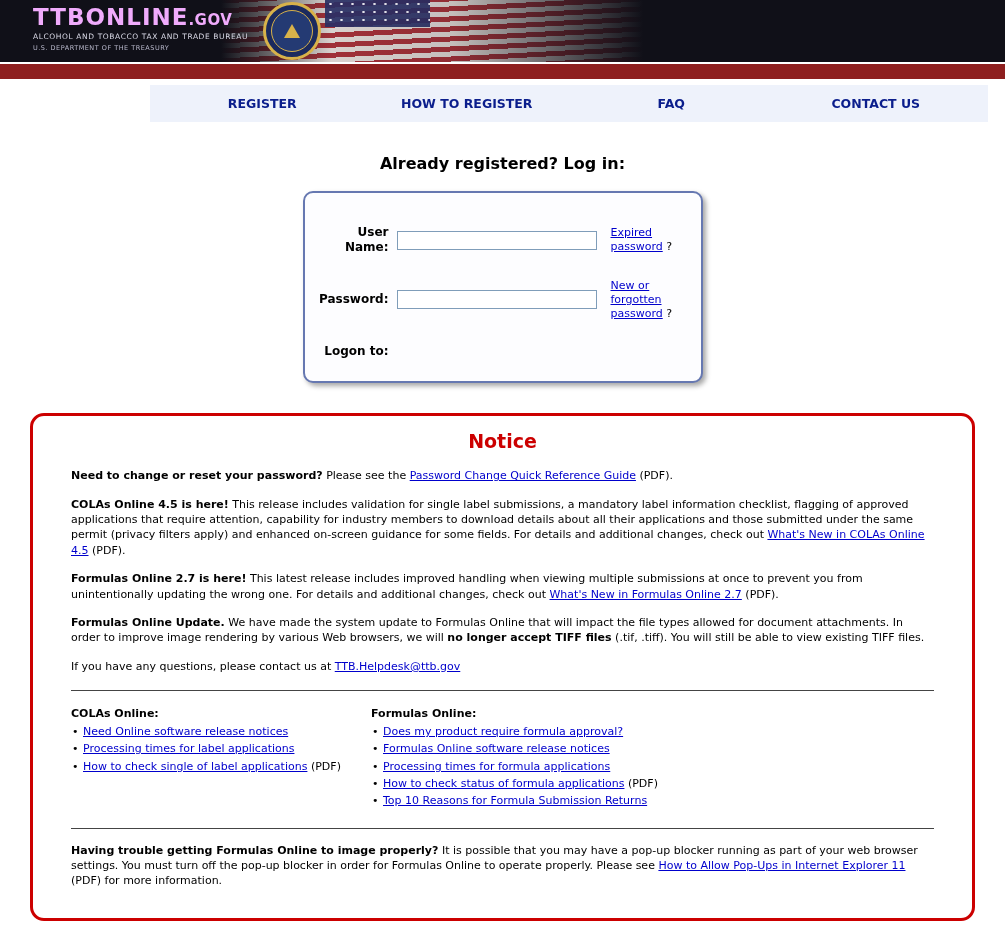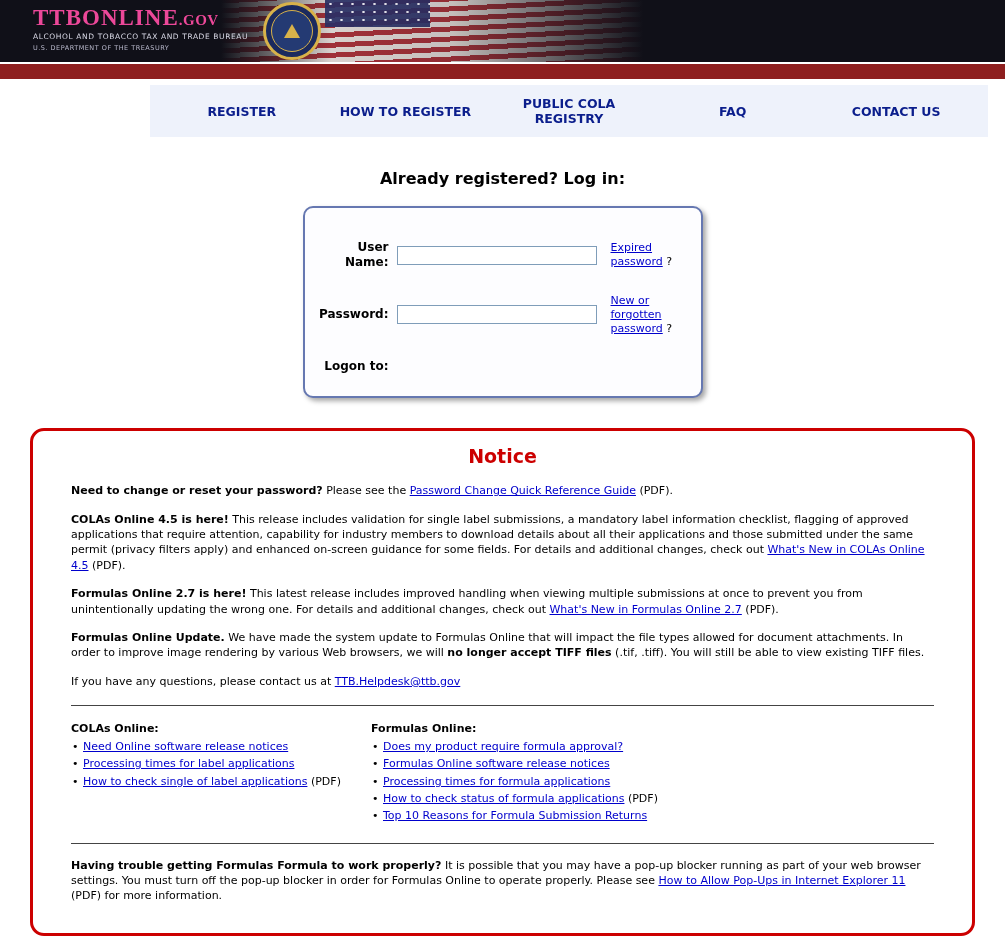--- a/index.html
+++ b/index.html
@@ -21,21 +21,21 @@
     position:absolute; left:325px; top:0; width:105px; height:27px; z-index:2;
     background-color:rgba(42,48,102,0.92);
     background-image:radial-gradient(#e8e8f0 1px, transparent 1.6px);
     background-size:11px 8px;
   }
   .flag-fade {
     position:absolute; inset:0; z-index:3;
     background:linear-gradient(90deg,#101018 0 22%,rgba(16,16,24,0) 33%,rgba(16,16,24,0.1) 45%,#101018 64%);
   }
   .brand { position:absolute; left:33px; top:6px; z-index:5; }
-  .brand-title { color:#ec4899; font-weight:bold; font-size:23px; letter-spacing:1px; line-height:1;font-family:Liberation Serif, serif; }
+  .brand-title { color:#f0abfc; font-weight:bold; font-size:23px; letter-spacing:1px; line-height:1; }
   .brand-suffix { font-size:15px; letter-spacing:0.5px; }
   .brand-sub { color:#d9d9e6; font-size:7.5px; letter-spacing:0.6px; margin-top:3px; }
   .brand-dept { color:#b9b9cc; font-size:6.5px; letter-spacing:0.5px; margin-top:3px; }
   .seal {
     position:absolute; left:263px; top:2px; z-index:6;
     width:58px; height:58px; border-radius:50%;
     background:#1b2a5e; border:3px solid #d8b24a;
     display:flex; align-items:center; justify-content:center;
   }
   .seal-inner {
@@ -112,21 +112,20 @@
     <div class="brand-title"><span>TTBONLINE</span><span class="brand-suffix">.GOV</span></div>
     <div class="brand-sub">ALCOHOL AND TOBACCO TAX AND TRADE BUREAU</div>
     <div class="brand-dept">U.S. DEPARTMENT OF THE TREASURY</div>
   </div>
 </div>
 <div class="accent-bar"></div>
 
 <div class="navbar">
   <a class="nav-item">REGISTER</a>
   <a class="nav-item">HOW TO REGISTER</a>
-  <a class="nav-item">PUBLIC COLA REGISTRY</a>
   <a class="nav-item">FAQ</a>
   <a class="nav-item">CONTACT US</a>
 </div>
 
 <div class="login-prompt">Already registered? Log in:</div>
 
 <div class="login-box">
   <div class="login-grid">
     <label class="fld-label">User Name:</label>
     <input class="text-input" type="text" value="" style="">
@@ -171,14 +170,14 @@
         <li><a>Formulas Online software release notices</a><span></span></li>
         <li><a>Processing times for formula applications</a><span></span></li>
         <li><a>How to check status of formula applications</a><span> (PDF)</span></li>
         <li><a>Top 10 Reasons for Formula Submission Returns</a><span></span></li>
       </ul>
     </div>
   </div>
 
   <hr class="divider">
 
-  <p class="popup-help"><b>Having trouble getting Formulas Formula to work properly?</b><span> It is possible that you may have a pop-up blocker running as part of your web browser settings. You must turn off the pop-up blocker in order for Formulas Online to operate properly. Please see </span><a>How to Allow Pop-Ups in Internet Explorer 11</a><span> (PDF) for more information.</span></p>
+  <p class="popup-help"><b>Having trouble getting Formulas Online to image properly?</b><span> It is possible that you may have a pop-up blocker running as part of your web browser settings. You must turn off the pop-up blocker in order for Formulas Online to operate properly. Please see </span><a>How to Allow Pop-Ups in Internet Explorer 11</a><span> (PDF) for more information.</span></p>
 </div>
 
 </body></html>

